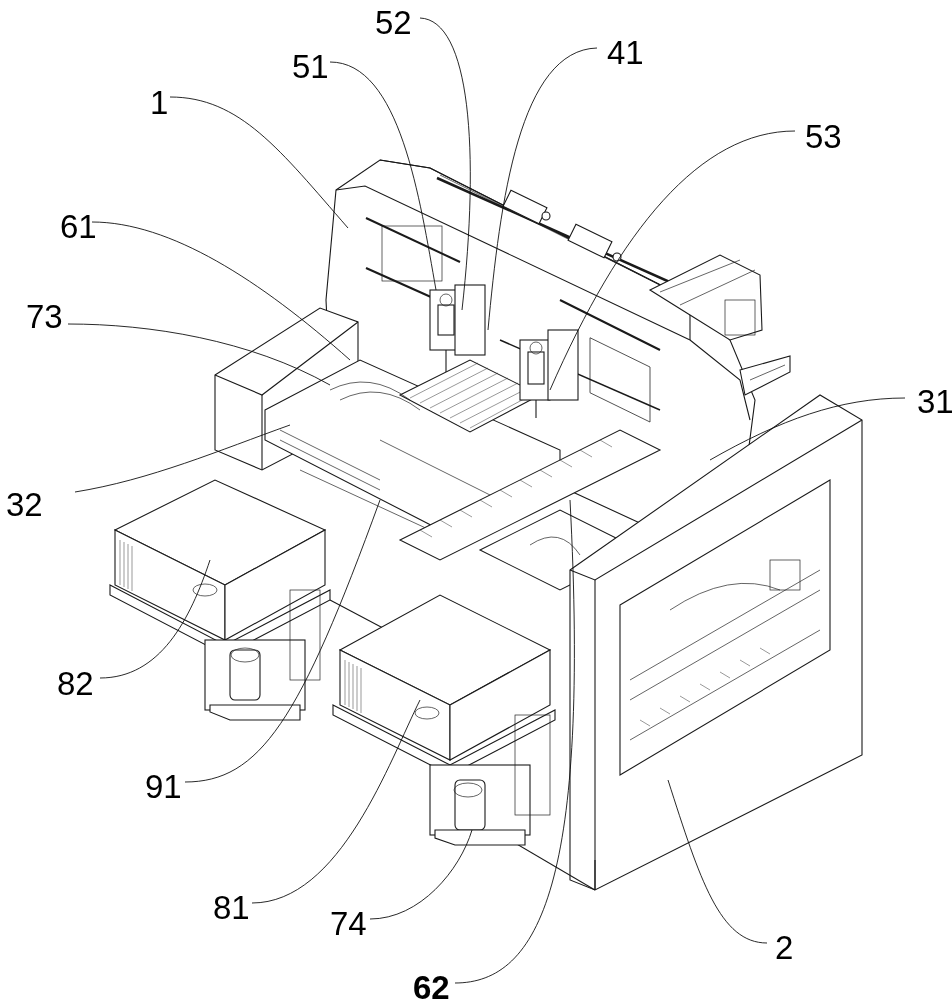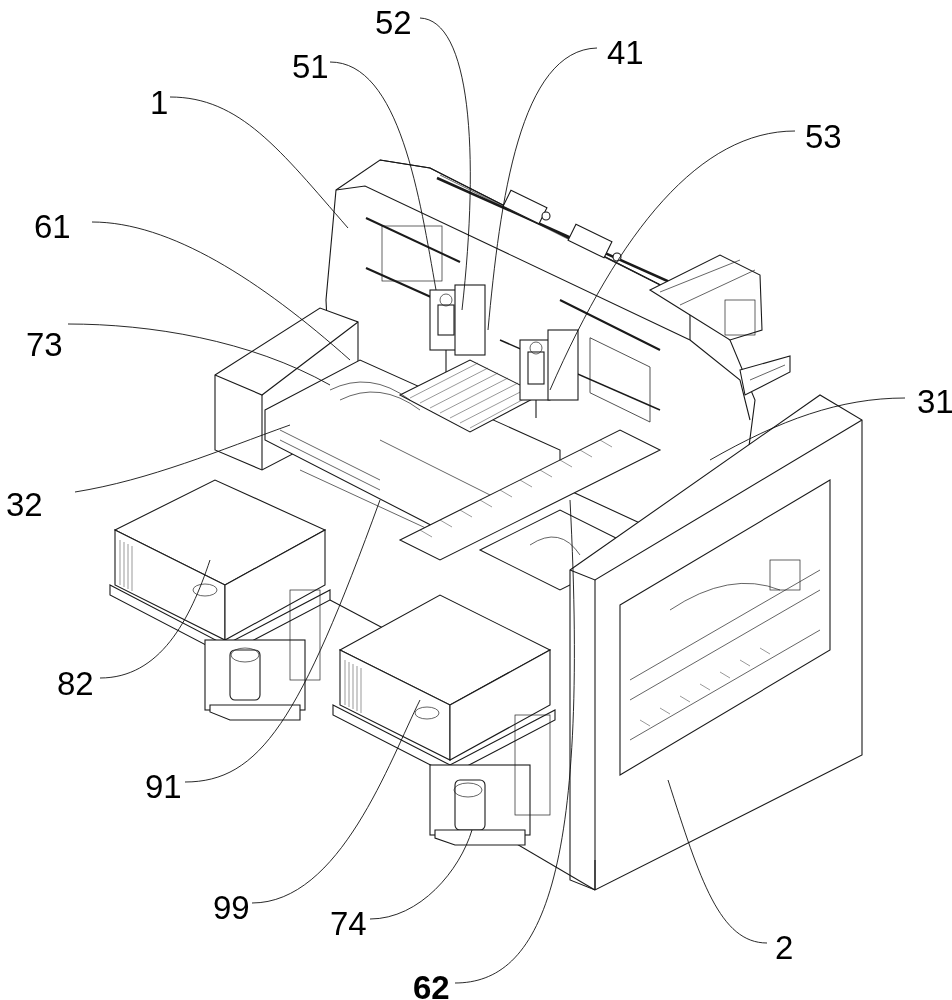--- a/index.html
+++ b/index.html
@@ -194,22 +194,22 @@
     <path class="leader" d="M767,943 C720,943 700,880 668,780"></path>
     <path class="leader" d="M455,983 C540,983 590,880 570,500"></path>
   </g>
 </svg>
 
 <span class="label" style="left:375px;top:6px;">52</span>
 <span class="label" style="left:292px;top:50px;">51</span>
 <span class="label" style="left:607px;top:36px;">41</span>
 <span class="label" style="left:150px;top:86px;">1</span>
 <span class="label" style="left:805px;top:120px;">53</span>
-<span class="label" style="left:34px;top:210px;">61</span>
-<span class="label" style="left:26px;top:328px;">73</span>
+<span class="label" style="left:60px;top:210px;">61</span>
+<span class="label" style="left:26px;top:300px;">73</span>
 <span class="label" style="left:917px;top:385px;">31</span>
 <span class="label" style="left:6px;top:480px;margin-top:8px;">32</span>
 <span class="label" style="left:57px;top:667px;">82</span>
 <span class="label" style="left:145px;top:770px;text-align:right;">91</span>
-<span class="label" style="left:213px;top:891px;">99</span>
+<span class="label" style="left:213px;top:891px;">81</span>
 <span class="label" style="left:330px;top:907px;text-align:center;">74</span>
 <span class="label" style="left:775px;top:931px;">2</span>
 <span class="label" style="left:413px;top:971px;font-weight:bold;">62</span>
 
 </body></html>

